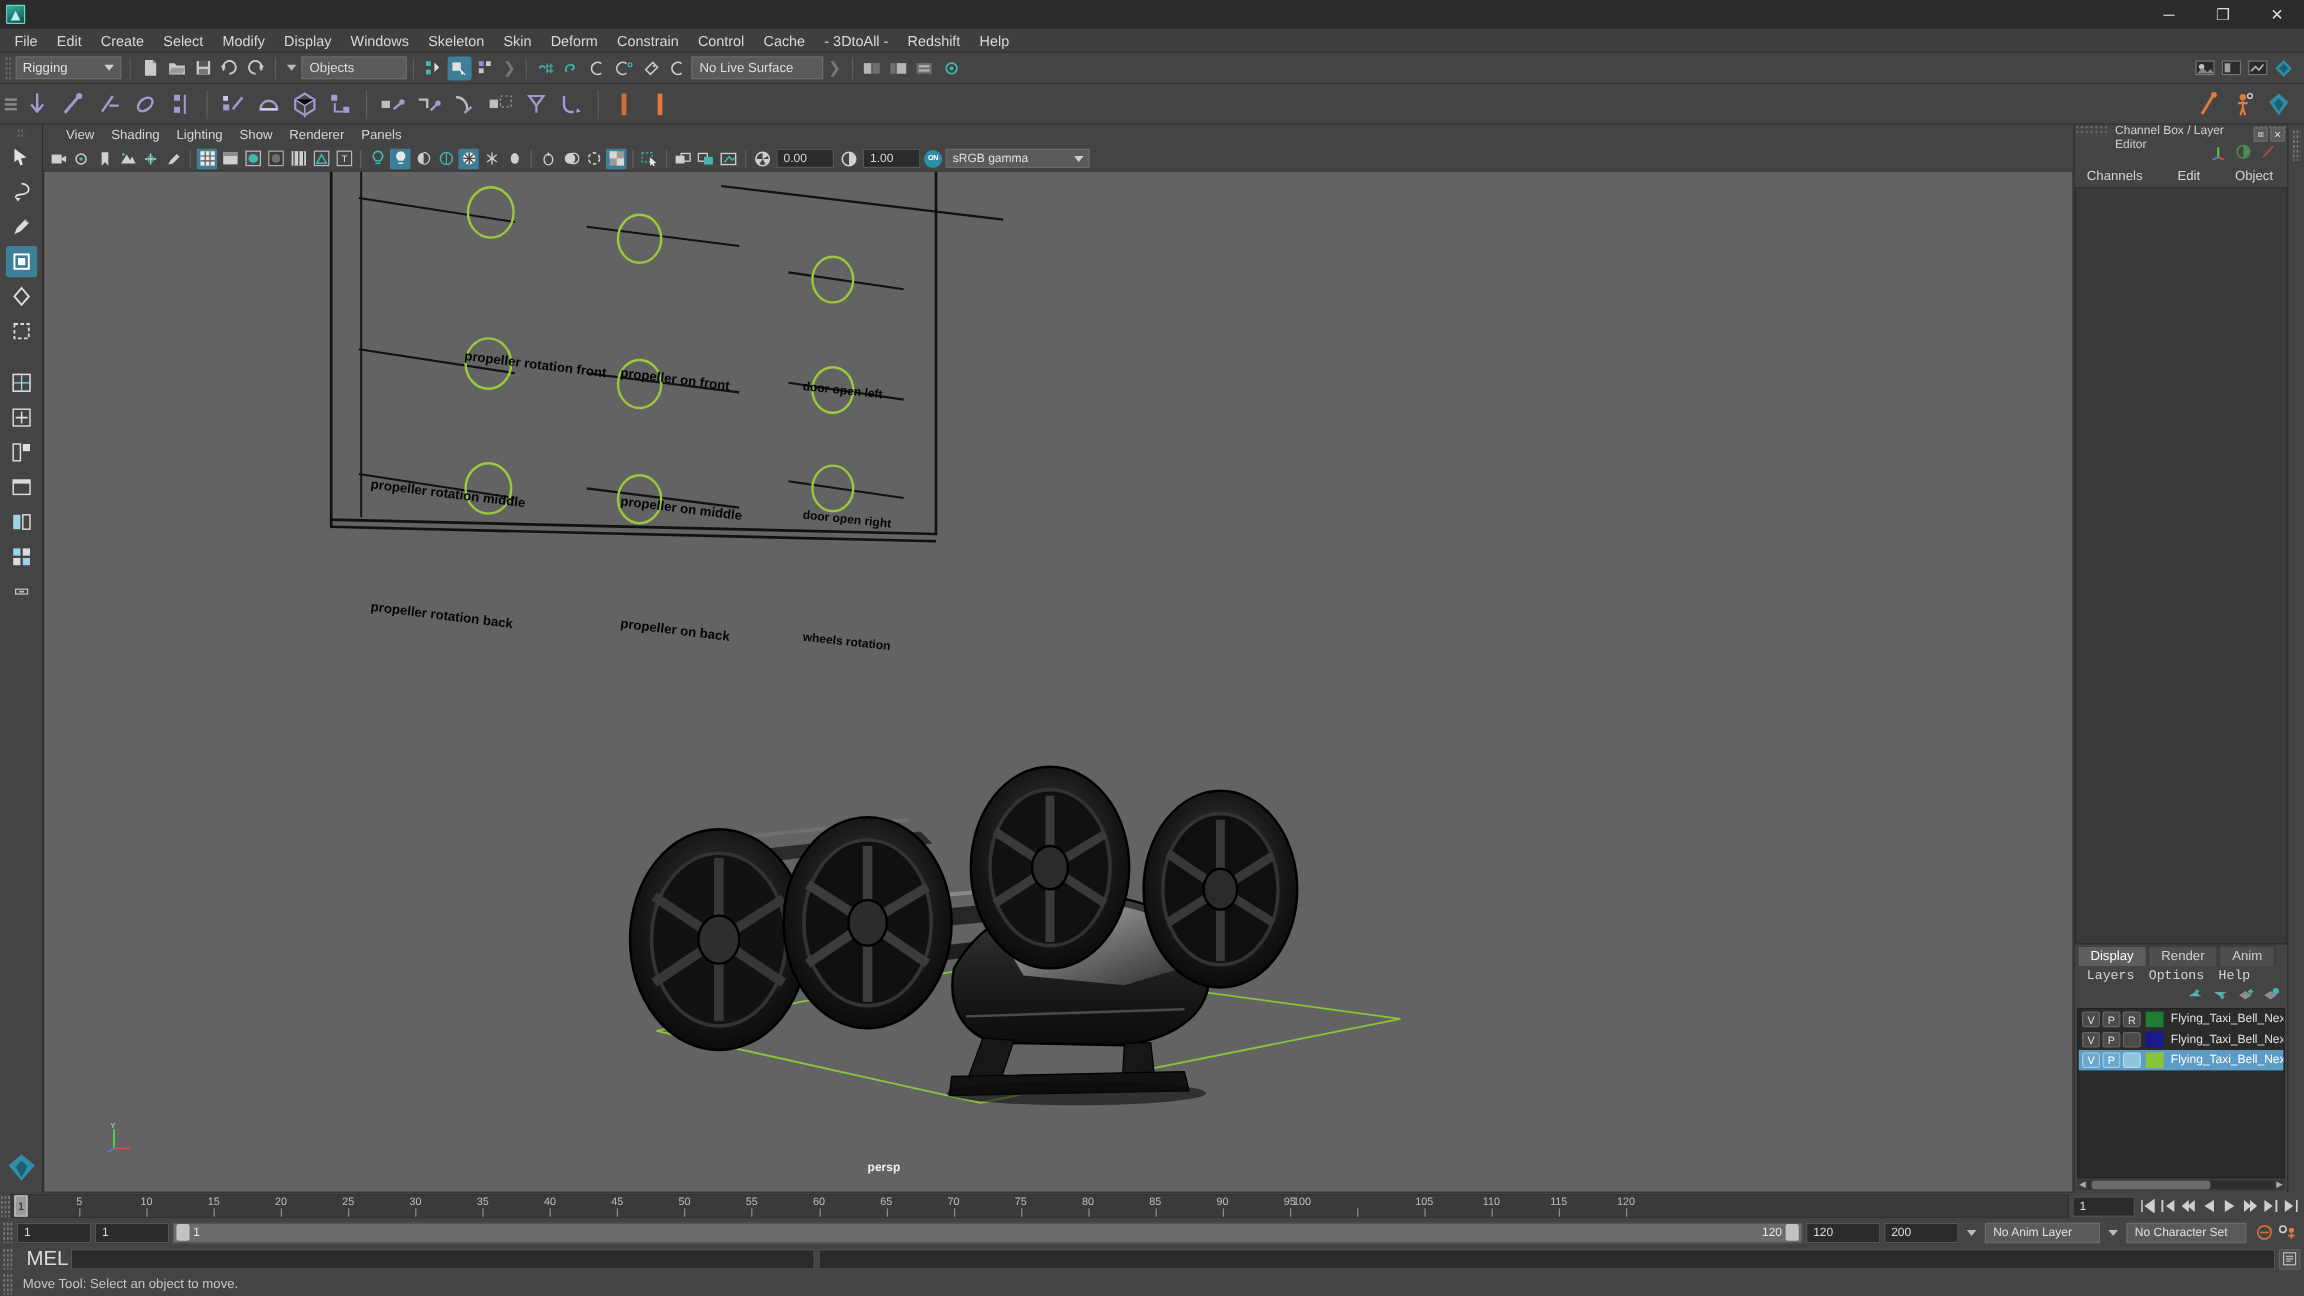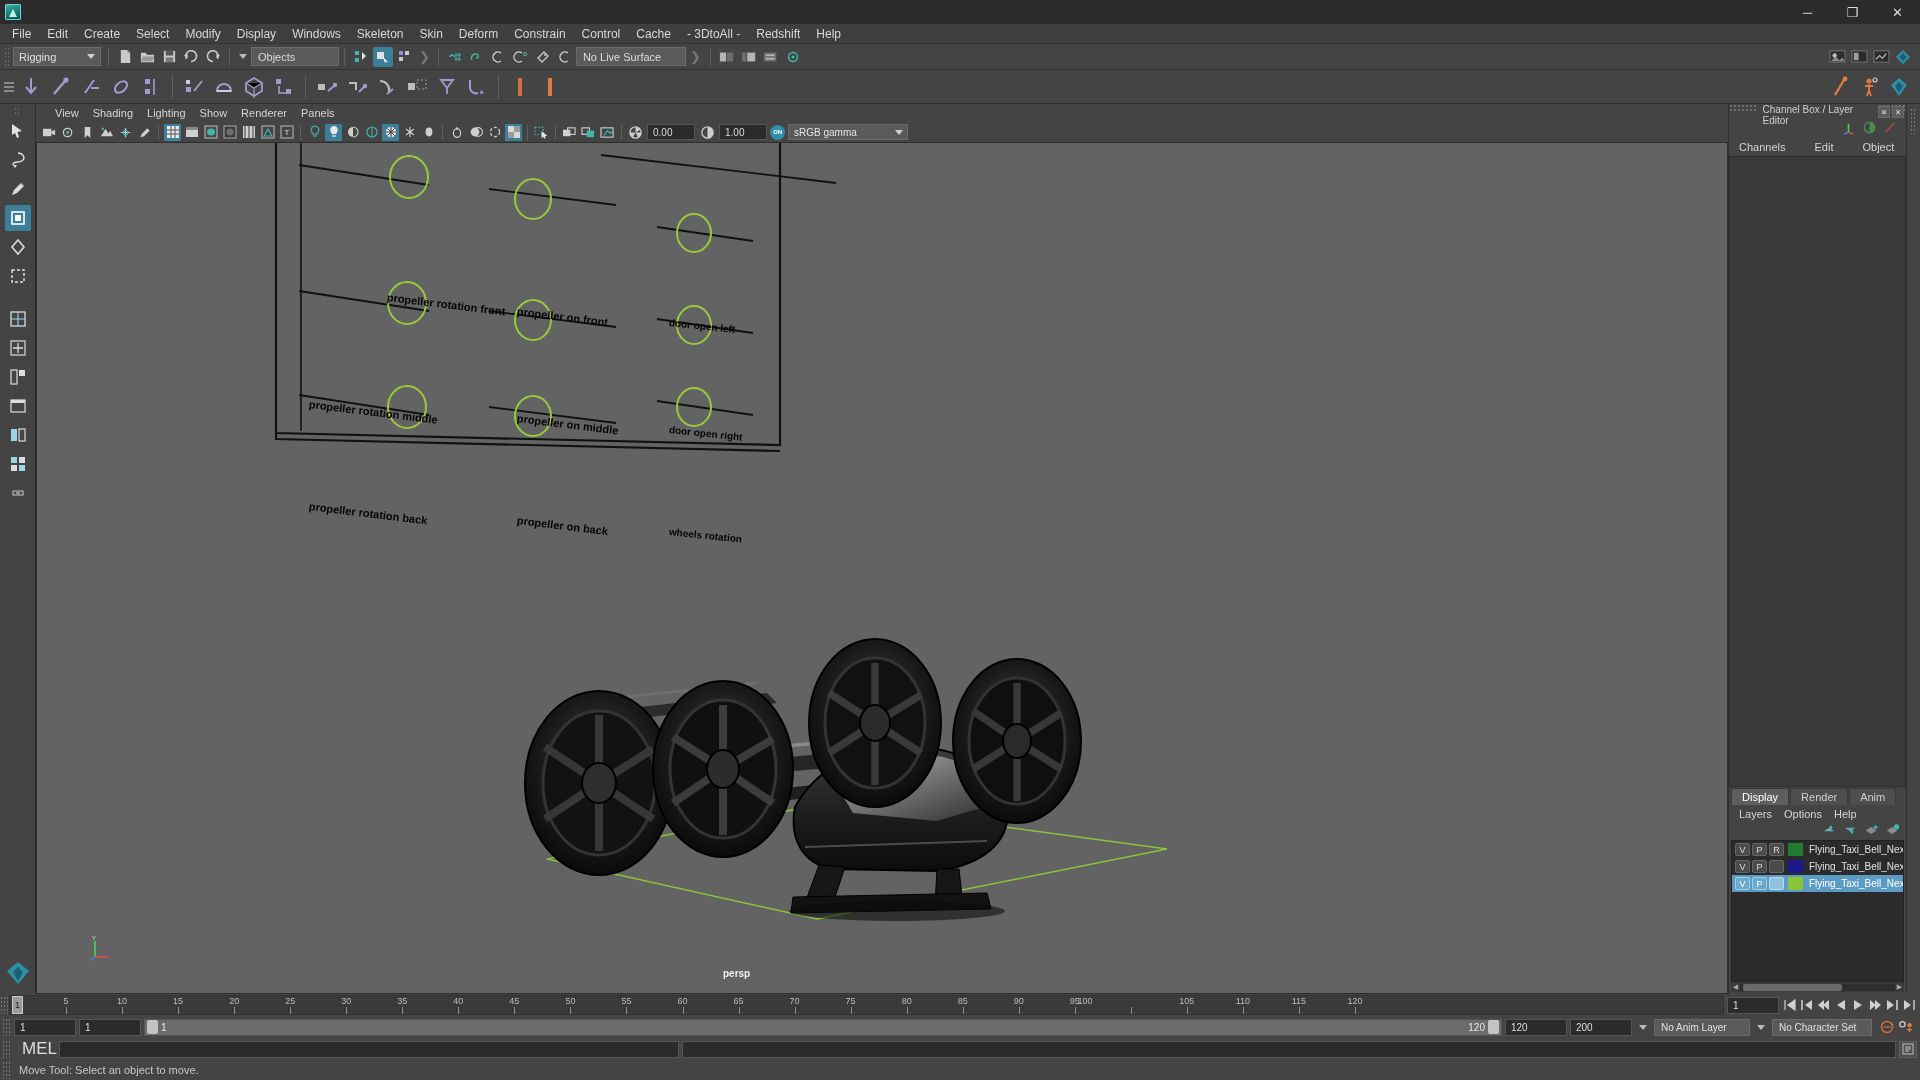--- a/index.html
+++ b/index.html
@@ -167,21 +167,21 @@
   .rp-icons { height:18px; display:flex; align-items:center; justify-content:flex-end; padding-right:8px; gap:6px;}
   .rp-menubar { height:18px; display:flex; align-items:center; font-size:11px; padding-left:4px;gap:17px; }
   .rp-menubar .rm { padding: 0 6px; color:#d4d4d4; }
   .chanbox { flex:1 1 auto; background:#3a3a3a; border:1px solid #2e2e2e; min-height:0; }
 
   .layer-tabs { height:18px; display:flex; align-items:flex-end; padding-left:2px; }
   .ltab { font-size:11px; padding:2px 10px 2px; background:#4e4e4e; color:#cfcfcf;
           border:1px solid #3a3a3a; border-bottom:none; margin-right:1px; }
   .ltab.active { background:#5e5e5e; color:#fff; }
   .layer-menubar { height:17px; display:flex; align-items:center; font-size:11px; padding-left:4px; }
-  .layer-menubar .lm { padding: 0 6px; color:#d4d4d4; }
+  .layer-menubar .lm { padding: 0 6px; color:#d4d4d4;font-family:Liberation Mono, monospace; }
   .layer-btnrow { height:18px; display:flex; align-items:center; justify-content:flex-end;
                   padding-right:6px; gap:7px; }
   .layers-list { flex:0 0 142px; background:#2b2b2b; border:1px solid #222;
                  margin:0 2px; overflow:hidden; display:flex; flex-direction:column; }
   .layer-row { height:17px; display:flex; align-items:center; padding-left:3px; gap:2px;
                font-size:10px; color:#e0e0e0; }
   .layer-row.sel { background:#5b9bc4; color:#fff; }
   .lv-btn { width:15px; height:13px; background:#4b4b4b; border:1px solid #666;
             font-size:9px; display:flex;align-items:center;justify-content:center; color:#ddd;
             border-radius:2px; flex:0 0 15px;}

